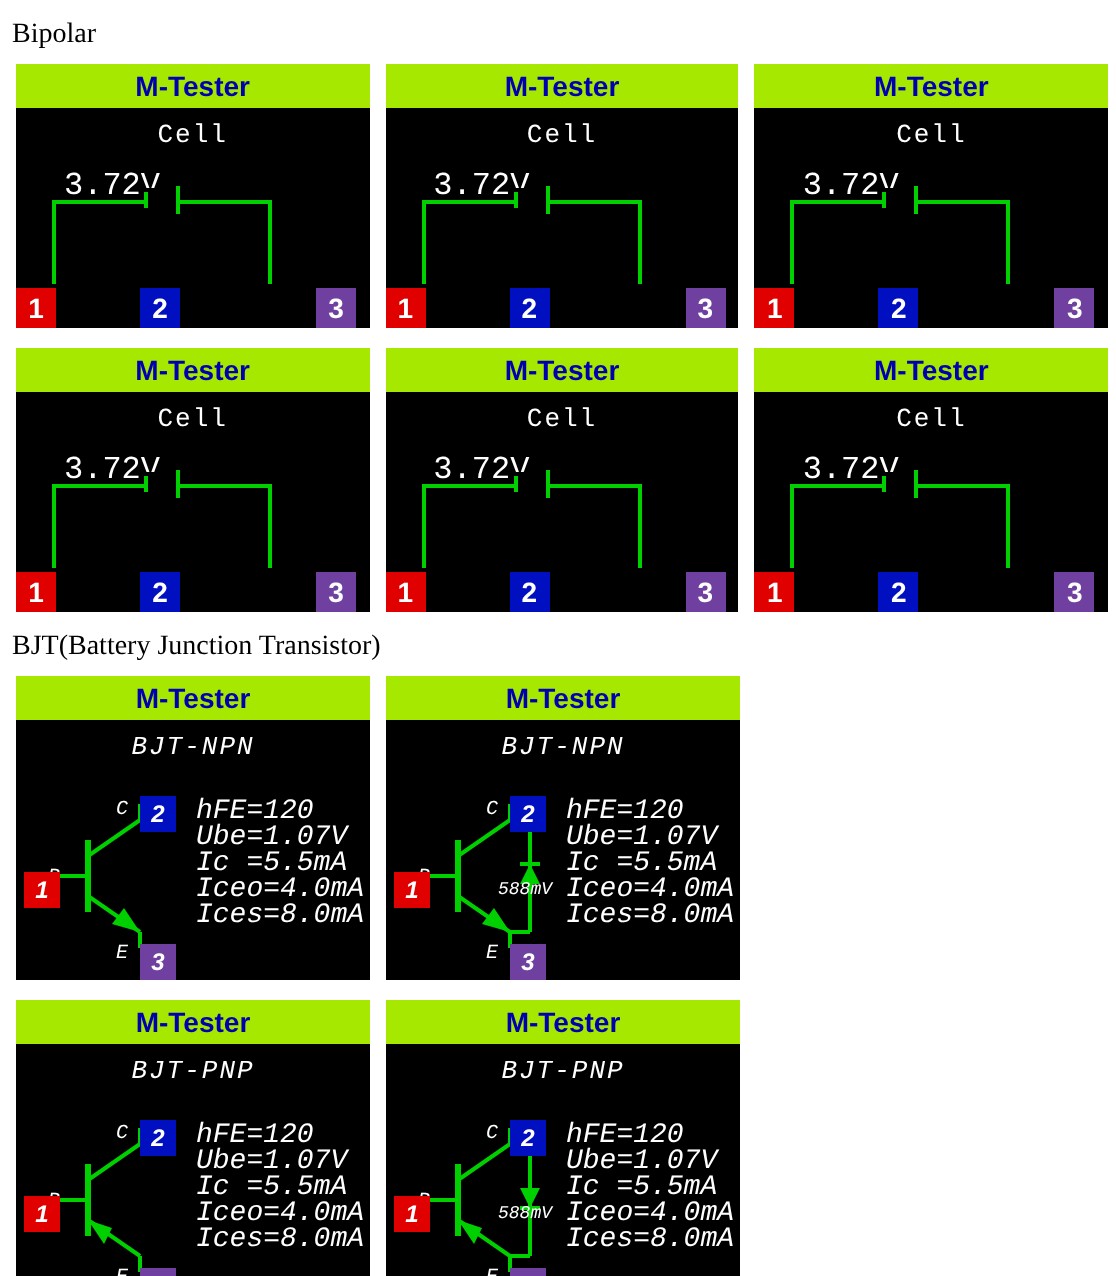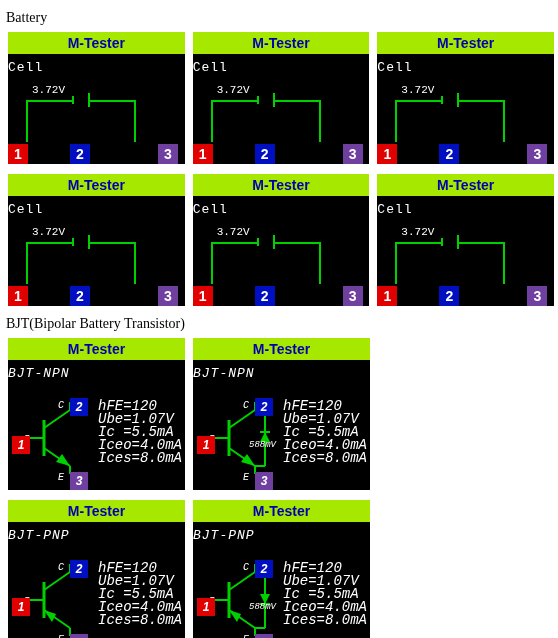--- a/index.html
+++ b/index.html
@@ -1,157 +1,157 @@
 <!DOCTYPE html>
 <html><head>
 <meta charset="utf-8">
 <style>
   body { margin:0; padding:6px 4px; background:#fff; font-family:"Times New Roman",serif; font-size:14px; color:#000; width:558px; box-sizing:border-box; }
   .section-label { font-size:14px; margin:4px 2px 6px 2px; }
   .row { display:flex; gap:8px; margin-bottom:10px; padding-left:4px; }
   .tester { background:#000; width:177px; box-sizing:border-box; position:relative; }
   .tester-header { background:#a6e800; color:#0000b0; font-family:Arial,sans-serif; font-size:14px; font-weight:bold; text-align:center; padding:3px 0; }
   .tester-body { position:relative; height:110px; }
-  .type-label { color:#fff; font-family:"Courier New",monospace; font-size:13px; padding:6px 0 0 0; letter-spacing:1px; }
+  .type-label { color:#fff; font-family:"Courier New",monospace; font-size:13px; text-align:center; padding:6px 0 0 0; letter-spacing:1px; }
   .pin { position:absolute; bottom:0; width:20px; height:20px; color:#fff; font-family:Arial,sans-serif; font-weight:bold; font-size:14px; display:flex; align-items:center; justify-content:center; }
   .pin1 { background:#e00000; left:0; }
   .pin2 { background:#0010c0; left:62px; }
   .pin3 { background:#7040a0; left:150px; }
   
   .cell-draw { position:absolute; left:18px; top:46px; width:110px; height:50px; }
   .cell-wire-top { position:absolute; left:0; top:0; width:100%; border-top:2px solid #00d000; }
   .cell-wire-left { position:absolute; left:0; top:0; height:42px; border-left:2px solid #00d000; }
   .cell-wire-right { position:absolute; right:0; top:0; height:42px; border-left:2px solid #00d000; }
   .cell-sym { position:absolute; left:46px; top:-6px; width:18px; height:12px; background:#000; }
   .cell-sym::before { content:""; position:absolute; left:0; top:2px; width:2px; height:8px; background:#00d000; }
   .cell-sym::after { content:""; position:absolute; right:0; top:-1px; width:2px; height:14px; background:#00d000; }
-  .cell-v { position:absolute; left:24px; top:30px; color:#fff; font-family:"Courier New",monospace; font-size:11px; }
+  .cell-v { position:absolute; left:24px; top:30px; color:#fff; font-family:"Courier New",monospace; font-size:16px; }
   
   .bjt-body { position:relative; height:130px;font-style:italic; }
   .bjt-svg { width:80px; height:80px; }
   .bjt-pin { position:absolute; width:18px; height:18px; color:#fff; font-family:Arial,sans-serif; font-weight:bold; font-size:12px; display:flex; align-items:center; justify-content:center; }
   .bp1 { background:#e00000; left:4px; top:76px; }
   .bp2 { background:#0010c0; left:62px; top:38px; }
   .bp3 { background:#7040a0; left:62px; top:112px; }
   .bjt-letter { position:absolute; color:#fff; font-family:"Courier New",monospace; font-size:10px; }
   .bjt-c { left:50px; top:40px; }
   .bjt-b { left:16px; top:74px; }
   .bjt-e { left:50px; top:112px; }
   .bjt-mv { position:absolute; left:56px; top:80px; color:#fff; font-family:"Courier New",monospace; font-size:9px; }
   .params { position:absolute; left:90px; top:40px; color:#fff; font-family:"Courier New",monospace; font-size:14px; line-height:13px; white-space:pre; }
 </style>
 </head>
 <body>
 
-<div class="section-label">Battery</div>
-
-<div class="row">
-
-  <div class="tester">
-    <div class="tester-header">M-Tester</div>
-    <div class="tester-body">
-      <div class="type-label">Cell</div>
-      <div class="cell-v">3.72V</div>
-      <div class="cell-draw">
-        <div class="cell-wire-top"></div>
-          <div class="cell-wire-left"></div>
-          <div class="cell-wire-right"></div>
-          <div class="cell-sym"></div>
-      </div>
-      <div class="pin pin1">1</div>
-      <div class="pin pin2">2</div>
-      <div class="pin pin3">3</div>
-    </div>
-  </div>
-  <div class="tester">
-    <div class="tester-header">M-Tester</div>
-    <div class="tester-body">
-      <div class="type-label">Cell</div>
-      <div class="cell-v">3.72V</div>
-      <div class="cell-draw">
-        <div class="cell-wire-top"></div>
-          <div class="cell-wire-left"></div>
-          <div class="cell-wire-right"></div>
-          <div class="cell-sym"></div>
-      </div>
-      <div class="pin pin1">1</div>
-      <div class="pin pin2">2</div>
-      <div class="pin pin3">3</div>
-    </div>
-  </div>
-  <div class="tester">
-    <div class="tester-header">M-Tester</div>
-    <div class="tester-body">
-      <div class="type-label">Cell</div>
-      <div class="cell-v">3.72V</div>
-      <div class="cell-draw">
-        <div class="cell-wire-top"></div>
-          <div class="cell-wire-left"></div>
-          <div class="cell-wire-right"></div>
-          <div class="cell-sym"></div>
-      </div>
-      <div class="pin pin1">1</div>
-      <div class="pin pin2">2</div>
-      <div class="pin pin3">3</div>
-    </div>
-  </div>
-</div>
-
-<div class="row">
-  <div class="tester">
-    <div class="tester-header">M-Tester</div>
-    <div class="tester-body">
-      <div class="type-label">Cell</div>
-      <div class="cell-v">3.72V</div>
-      <div class="cell-draw">
-        <div class="cell-wire-top"></div>
-          <div class="cell-wire-left"></div>
-          <div class="cell-wire-right"></div>
-          <div class="cell-sym"></div>
-      </div>
-      <div class="pin pin1">1</div>
-      <div class="pin pin2">2</div>
-      <div class="pin pin3">3</div>
-    </div>
-  </div>
-  <div class="tester">
-    <div class="tester-header">M-Tester</div>
-    <div class="tester-body">
-      <div class="type-label">Cell</div>
-      <div class="cell-v">3.72V</div>
-      <div class="cell-draw">
-        <div class="cell-wire-top"></div>
-          <div class="cell-wire-left"></div>
-          <div class="cell-wire-right"></div>
-          <div class="cell-sym"></div>
-      </div>
-      <div class="pin pin1">1</div>
-      <div class="pin pin2">2</div>
-      <div class="pin pin3">3</div>
-    </div>
-  </div>
-  <div class="tester">
-    <div class="tester-header">M-Tester</div>
-    <div class="tester-body">
-      <div class="type-label">Cell</div>
-      <div class="cell-v">3.72V</div>
-      <div class="cell-draw">
-        <div class="cell-wire-top"></div>
-          <div class="cell-wire-left"></div>
-          <div class="cell-wire-right"></div>
-          <div class="cell-sym"></div>
-      </div>
-      <div class="pin pin1">1</div>
-      <div class="pin pin2">2</div>
-      <div class="pin pin3">3</div>
-    </div>
-  </div>
-</div>
-
-<div class="section-label">BJT(Bipolar Battery Transistor)</div>
+<div class="section-label">Bipolar</div>
+
+<div class="row">
+
+  <div class="tester">
+    <div class="tester-header">M-Tester</div>
+    <div class="tester-body">
+      <div class="type-label">Cell</div>
+      <div class="cell-v">3.72V</div>
+      <div class="cell-draw">
+        <div class="cell-wire-top"></div>
+          <div class="cell-wire-left"></div>
+          <div class="cell-wire-right"></div>
+          <div class="cell-sym"></div>
+      </div>
+      <div class="pin pin1">1</div>
+      <div class="pin pin2">2</div>
+      <div class="pin pin3">3</div>
+    </div>
+  </div>
+  <div class="tester">
+    <div class="tester-header">M-Tester</div>
+    <div class="tester-body">
+      <div class="type-label">Cell</div>
+      <div class="cell-v">3.72V</div>
+      <div class="cell-draw">
+        <div class="cell-wire-top"></div>
+          <div class="cell-wire-left"></div>
+          <div class="cell-wire-right"></div>
+          <div class="cell-sym"></div>
+      </div>
+      <div class="pin pin1">1</div>
+      <div class="pin pin2">2</div>
+      <div class="pin pin3">3</div>
+    </div>
+  </div>
+  <div class="tester">
+    <div class="tester-header">M-Tester</div>
+    <div class="tester-body">
+      <div class="type-label">Cell</div>
+      <div class="cell-v">3.72V</div>
+      <div class="cell-draw">
+        <div class="cell-wire-top"></div>
+          <div class="cell-wire-left"></div>
+          <div class="cell-wire-right"></div>
+          <div class="cell-sym"></div>
+      </div>
+      <div class="pin pin1">1</div>
+      <div class="pin pin2">2</div>
+      <div class="pin pin3">3</div>
+    </div>
+  </div>
+</div>
+
+<div class="row">
+  <div class="tester">
+    <div class="tester-header">M-Tester</div>
+    <div class="tester-body">
+      <div class="type-label">Cell</div>
+      <div class="cell-v">3.72V</div>
+      <div class="cell-draw">
+        <div class="cell-wire-top"></div>
+          <div class="cell-wire-left"></div>
+          <div class="cell-wire-right"></div>
+          <div class="cell-sym"></div>
+      </div>
+      <div class="pin pin1">1</div>
+      <div class="pin pin2">2</div>
+      <div class="pin pin3">3</div>
+    </div>
+  </div>
+  <div class="tester">
+    <div class="tester-header">M-Tester</div>
+    <div class="tester-body">
+      <div class="type-label">Cell</div>
+      <div class="cell-v">3.72V</div>
+      <div class="cell-draw">
+        <div class="cell-wire-top"></div>
+          <div class="cell-wire-left"></div>
+          <div class="cell-wire-right"></div>
+          <div class="cell-sym"></div>
+      </div>
+      <div class="pin pin1">1</div>
+      <div class="pin pin2">2</div>
+      <div class="pin pin3">3</div>
+    </div>
+  </div>
+  <div class="tester">
+    <div class="tester-header">M-Tester</div>
+    <div class="tester-body">
+      <div class="type-label">Cell</div>
+      <div class="cell-v">3.72V</div>
+      <div class="cell-draw">
+        <div class="cell-wire-top"></div>
+          <div class="cell-wire-left"></div>
+          <div class="cell-wire-right"></div>
+          <div class="cell-sym"></div>
+      </div>
+      <div class="pin pin1">1</div>
+      <div class="pin pin2">2</div>
+      <div class="pin pin3">3</div>
+    </div>
+  </div>
+</div>
+
+<div class="section-label">BJT(Battery Junction Transistor)</div>
 
 <div class="row">
 
   <div class="tester">
     <div class="tester-header">M-Tester</div>
     <div class="bjt-body">
       <div class="type-label">BJT-NPN</div>
       <svg class="bjt-svg" style="position:absolute;left:18px;top:38px">
         <line x1="0" y1="40" x2="18" y2="40" stroke="#00d000" stroke-width="2"></line>
         <line x1="18" y1="22" x2="18" y2="58" stroke="#00d000" stroke-width="3"></line>

